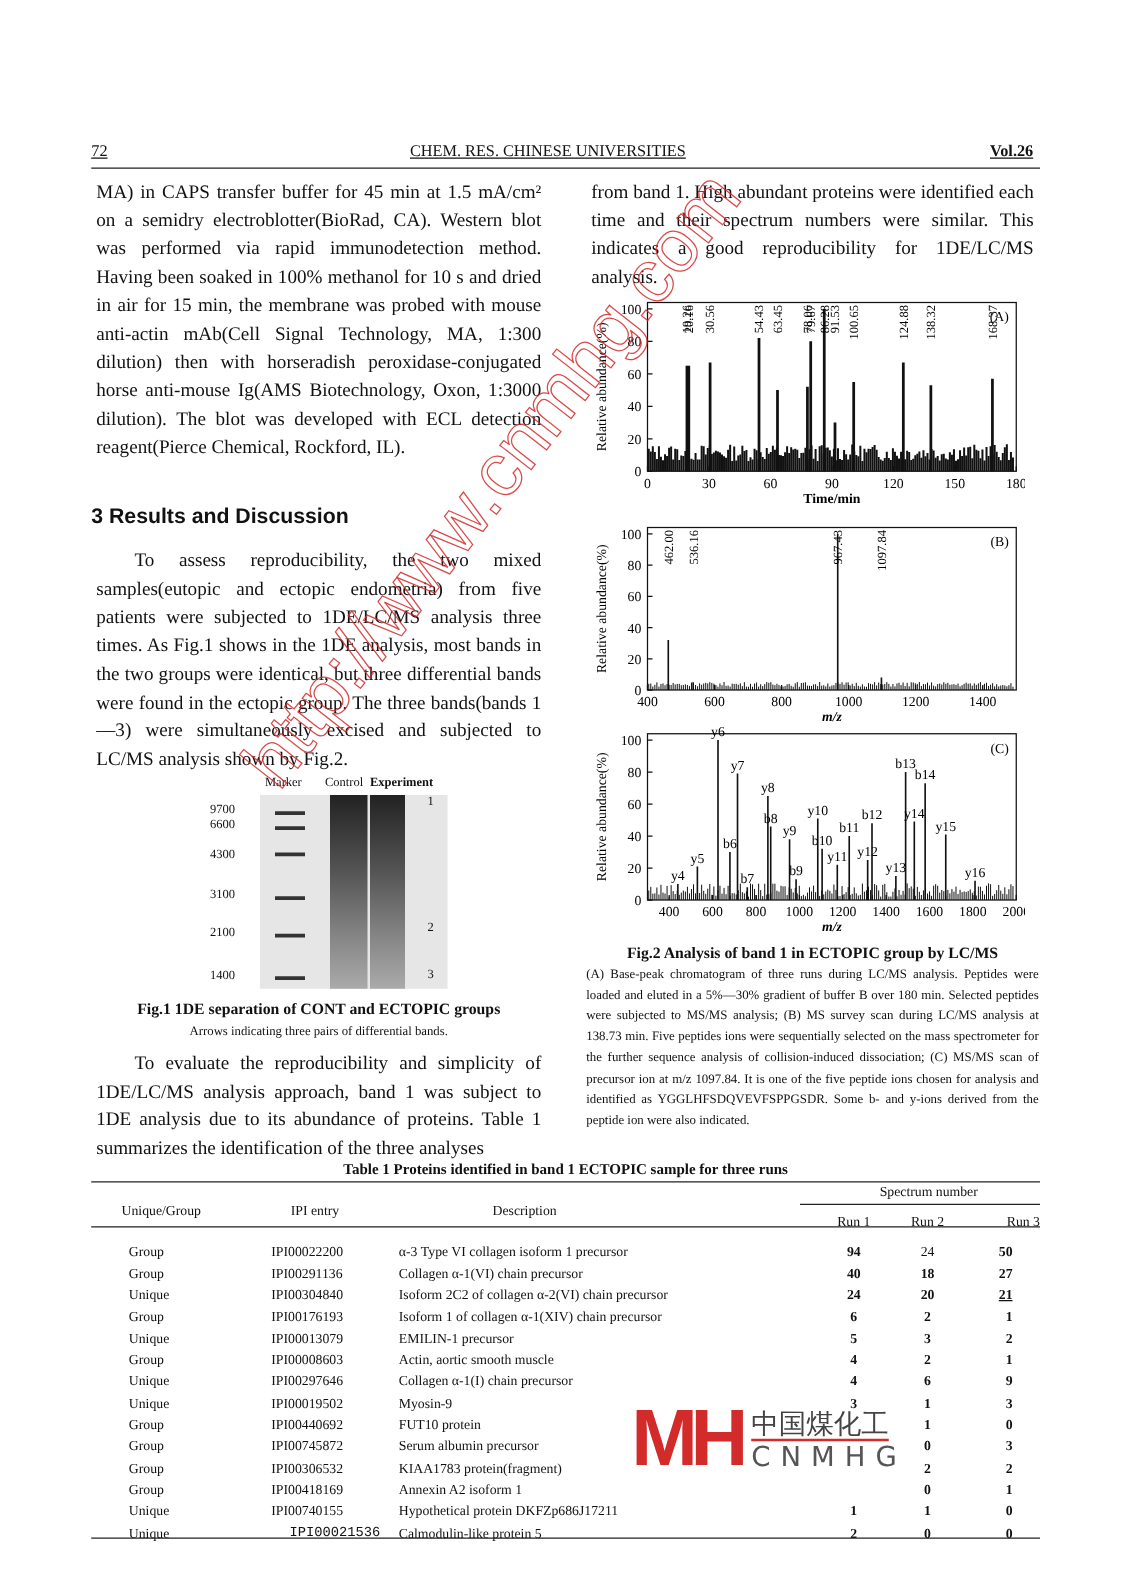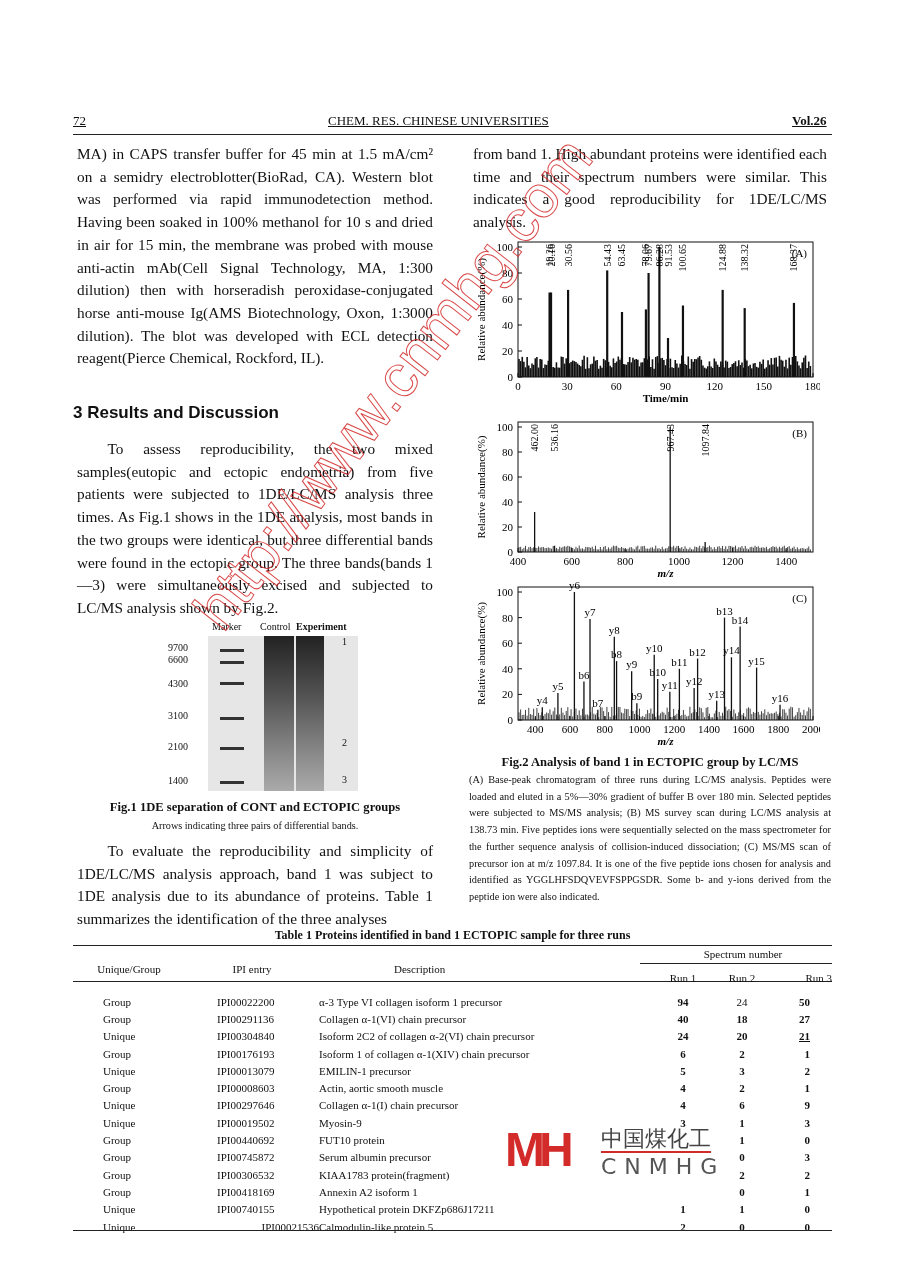--- a/index.html
+++ b/index.html
@@ -932,29 +932,29 @@
       <tr>
         <td style="padding-left:30px;text-align:left;">Unique</td>
         <td style="text-align:left;padding-left:32px;">IPI00740155</td>
         <td style="text-align:left;">Hypothetical protein DKFZp686J17211</td>
         <td style="text-align:center;font-weight:bold;">1</td>
         <td style="text-align:center;font-weight:bold;">1</td>
         <td style="text-align:right;font-weight:bold;padding-right:22px;">0</td>
       </tr>
       <tr>
         <td style="padding-left:30px;text-align:left;">Unique</td>
-        <td style="text-align:right;padding-left:32px;">IPI00021536</td>
+        <td style="text-align:center;padding-left:32px;font-family:Liberation Mono, monospace;">IPI00021536</td>
         <td style="text-align:left;">Calmodulin-like protein 5</td>
         <td style="text-align:center;font-weight:bold;">2</td>
         <td style="text-align:center;font-weight:bold;">0</td>
         <td style="text-align:right;font-weight:bold;padding-right:22px;">0</td>
       </tr>
     </tbody>
 </table>
 <div class="rule" style="left:73px;top:1230px;width:759px;"></div>
 
 <div class="wm" style="left:180px;top:600px;font-size:60px;transform:rotate(-52deg);transform-origin:left top;opacity:0.85;white-space:nowrap;-webkit-text-stroke:1px #d32a2a;color:transparent;">http://www.cnmhg.com</div>
 <div class="abs" style="left:505px;top:1128px;">
-  <div class="wm" style="left:0;top:-8px;font-size:48px;font-weight:bold;letter-spacing:-6px;line-height:60px;">MH</div>
+  <div class="wm" style="left:0;top:-8px;font-size:64px;font-weight:bold;letter-spacing:-6px;line-height:60px;">MH</div>
   <div class="abs" style="left:96px;top:-4px;font-size:22px;color:#444;font-family:'DejaVu Sans',sans-serif;white-space:nowrap;">中国煤化工</div>
   <div class="abs" style="left:96px;top:23px;width:110px;height:2px;background:#d32a2a;"></div>
   <div class="abs" style="left:96px;top:26px;font-size:22px;letter-spacing:8px;color:#555;font-family:'DejaVu Sans',sans-serif;">CNMHG</div>
 </div>
 
 </body></html>

